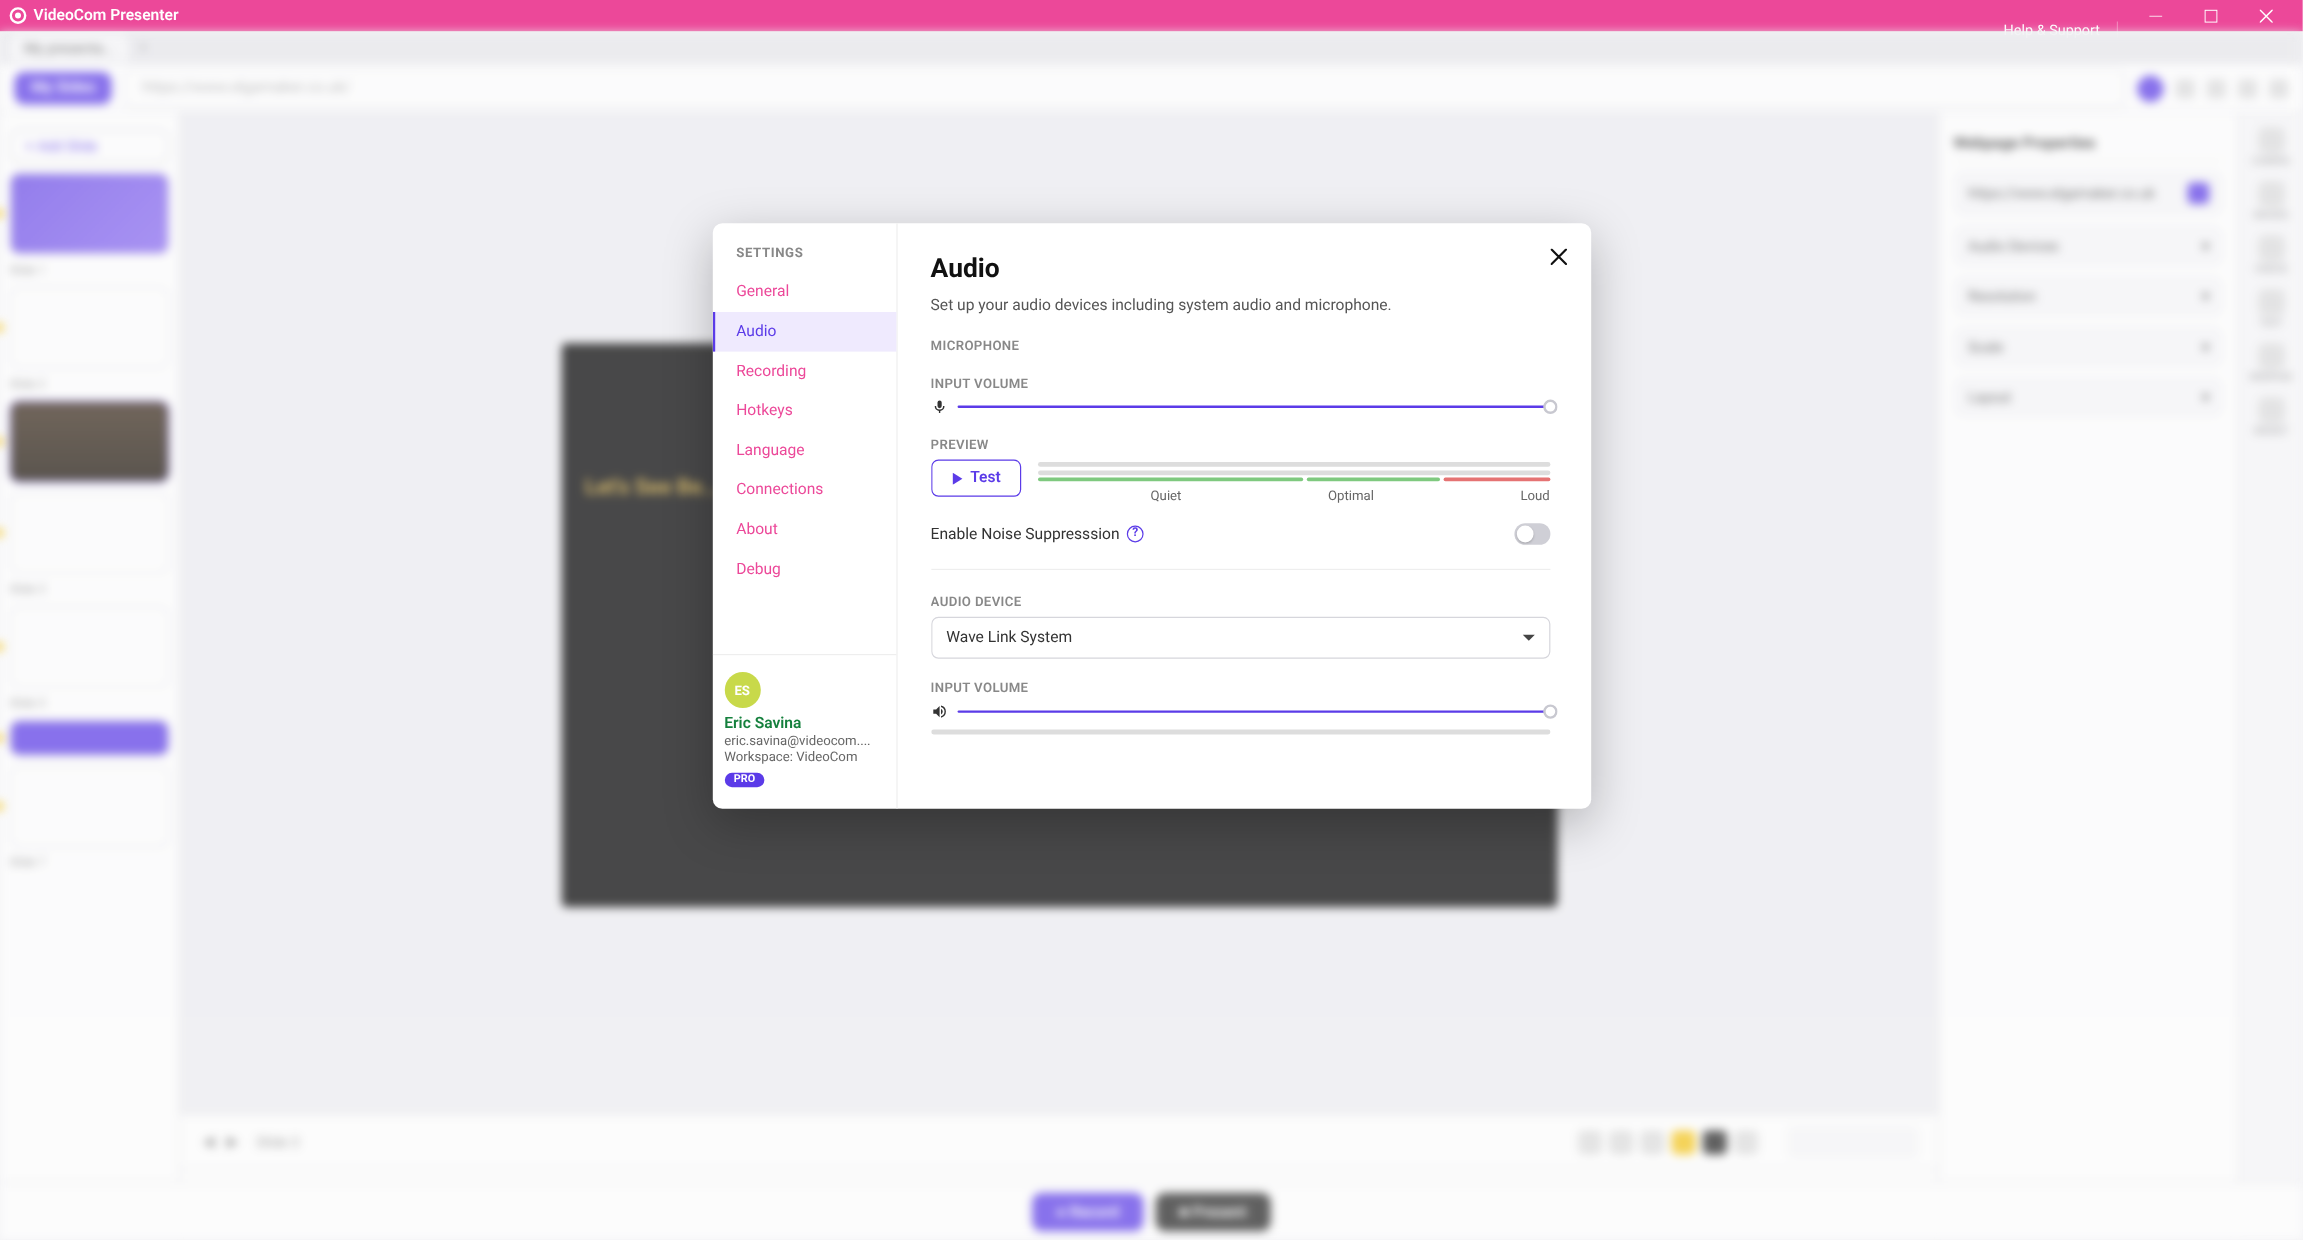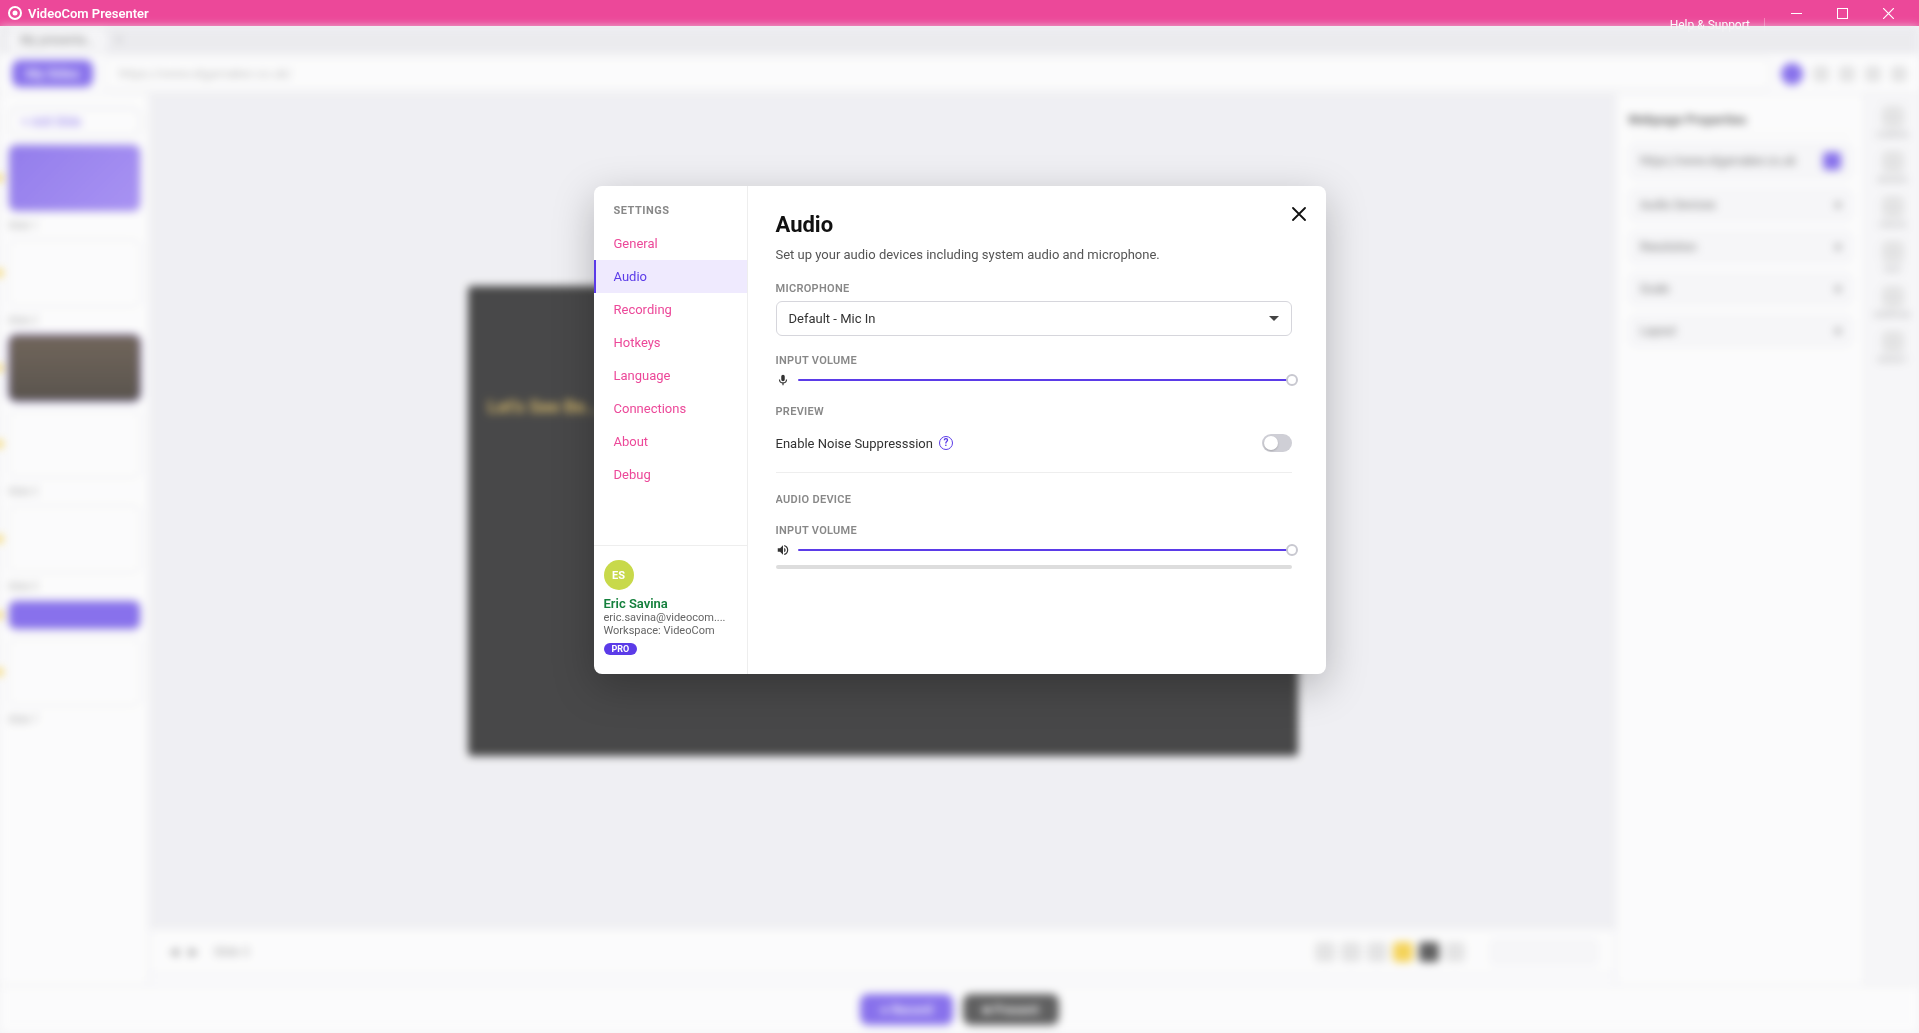--- a/index.html
+++ b/index.html
@@ -269,47 +269,71 @@
       <div class="close-x">
         <svg width="14" height="14" viewBox="0 0 14 14">
             <path d="M1 1 L13 13 M13 1 L1 13" stroke="#111" stroke-width="1.8" stroke-linecap="round"></path>
           </svg>
       </div>
       <div class="mc-title">Audio</div>
       <div class="mc-sub">Set up your audio devices including system audio and microphone.</div>
 
       <div class="scroll-region">
         <div class="section-label">MICROPHONE</div>
-        <div class="select-box">
-          <span>Default - Mic In</span>
-          <span class="chev-down"></span>
-        </div>
 
         <div class="section-label mt">INPUT VOLUME</div>
         <div class="vol-row">
           <svg class="mic-icon" viewBox="0 0 24 24">
               <path fill="#333" d="M12 14a3 3 0 0 0 3-3V6a3 3 0 0 0-6 0v5a3 3 0 0 0 3 3zm5-3a5 5 0 0 1-10 0H5a7 7 0 0 0 6 6.9V21h2v-3.1A7 7 0 0 0 19 11z"></path>
             </svg>
           <div class="slider-track">
             <div class="slider-thumb"></div>
           </div>
         </div>
 
         <div class="section-label mt">PREVIEW</div>
+        <div class="preview-row">
+          <div class="test-btn">
+            <svg viewBox="0 0 10 10">
+                <path fill="#5b3be8" d="M1 0 L9 5 L1 10 Z"></path>
+              </svg>
+            <span>Test</span>
+          </div>
+          <div class="meter-block">
+            <div class="meter-bars">
+              <div class="meter-bar"></div>
+              <div class="meter-bar"></div>
+            </div>
+            <div class="meter-seg">
+              <span class="seg-green"></span>
+              <span class="seg-green2"></span>
+              <span class="seg-red"></span>
+            </div>
+            <div class="meter-labels">
+              <span>Quiet</span>
+              <span>Optimal</span>
+              <span>Loud</span>
+            </div>
+          </div>
+        </div>
 
         <div class="noise-row">
           <div class="noise-left">
             <span>Enable Noise Suppresssion</span>
             <span class="help-icon">?</span>
           </div>
           <div class="toggle"></div>
         </div>
 
         <div class="divider-section">
           <div class="section-label">AUDIO DEVICE</div>
+          <div class="select-box">
+            <span>Wave Link System</span>
+            <span class="chev-down"></span>
+          </div>
 
           <div class="section-label mt">INPUT VOLUME</div>
           <div class="vol-row">
             <svg class="mic-icon" viewBox="0 0 24 24">
                 <path fill="#333" d="M3 9v6h4l5 5V4L7 9H3zm13.5 3a4.5 4.5 0 0 0-2.5-4v8a4.5 4.5 0 0 0 2.5-4zm-2.5-8.7v2.06A7 7 0 0 1 19 12a7 7 0 0 1-5 6.64v2.06A9 9 0 0 0 21 12a9 9 0 0 0-7-8.7z"></path>
               </svg>
             <div class="slider-track">
               <div class="slider-thumb"></div>
             </div>
           </div>

